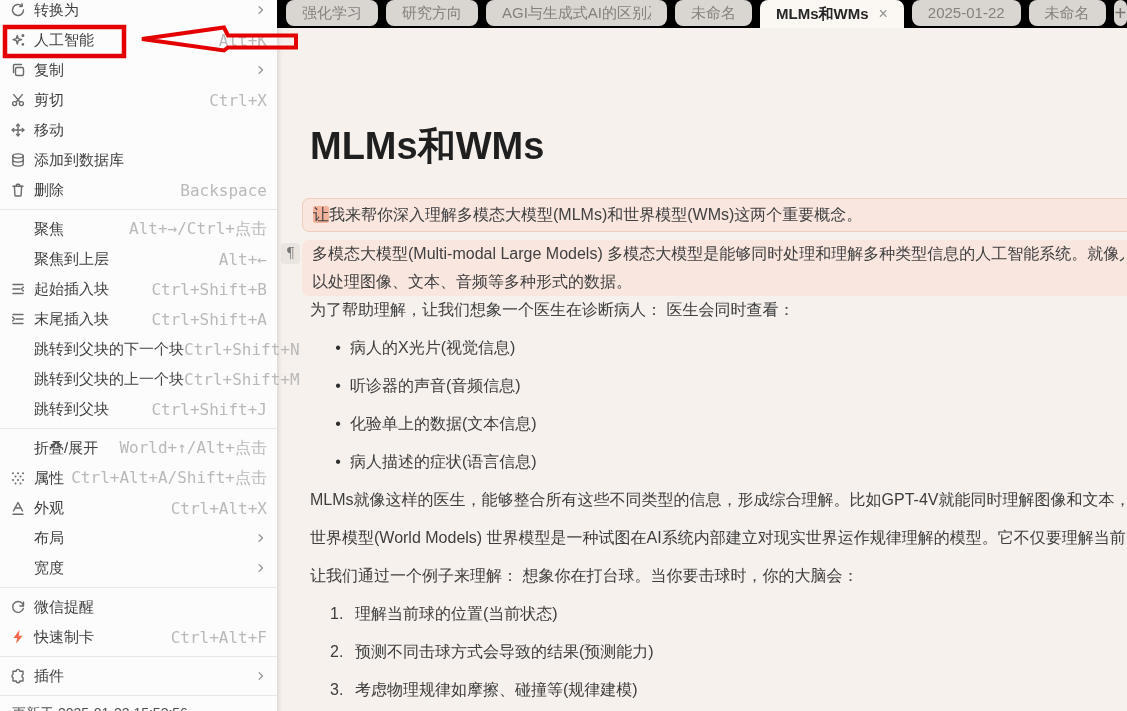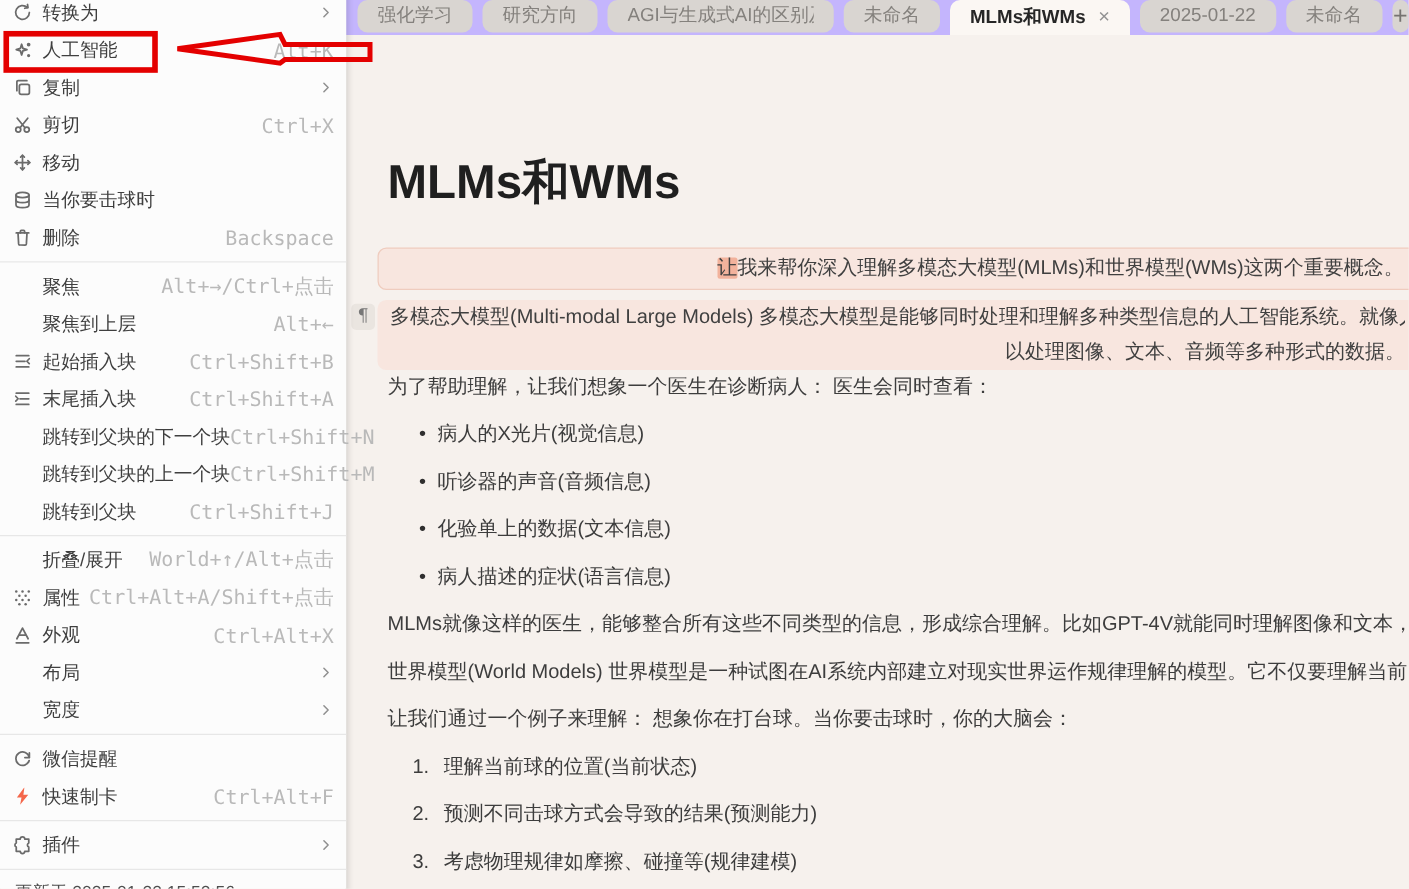--- a/index.html
+++ b/index.html
@@ -7,21 +7,21 @@
   body {
     font-family:"Liberation Sans","DejaVu Sans",sans-serif;
     background:#f6f1ed;
     position:relative;
     color:#3b3b3b;
   }
 
   
   .tabbar {
     position:absolute; left:0; top:0; right:0; height:28px;
-    background:#c4b5fd;
+    background:#000000;
     display:flex; align-items:flex-start; gap:8px;
     padding-left:286px;
   }
   .tab {
     height:26px; line-height:26px;
     background:#d9d5d1; color:#84817d;
     border-radius:8px; padding:0 16px;
     font-size:15px; white-space:nowrap;
     display:flex; align-items:center; gap:10px;
     cursor:default; flex:0 0 auto;
@@ -51,21 +51,21 @@
   .ai-block {
     background:#f8e6df;
     border-radius:7px;
     margin-left:-8px; width:832px;
     padding:4px 10px;
     position:relative;
     overflow:hidden;
   }
   .ai-block.first { margin-top:26px; border:1px solid #efccbe; }
   .ai-block.second { margin-top:8px; padding:0 10px; }
-  .ai-line { white-space:nowrap; overflow:hidden; line-height:24px; font-size:16px; color:#404040;text-align:right; }
+  .ai-line { white-space:nowrap; overflow:hidden; line-height:24px; font-size:16px; color:#404040; }
   .ai-block.second .ai-line { line-height:28px; }
   .sel-char { background:#f2b29c; border-radius:2px; }
   .gutter-mark {
     position:absolute; left:-21px; top:3px; width:19px; height:21px;
     background:#eae5e0; border-radius:4px;
     color:#777; font-size:14px; line-height:21px; text-align:center;
     font-family:"DejaVu Serif",serif;
   }
   .ai-block.second { overflow:visible; }
   .ai-clip { overflow:hidden; }
@@ -250,21 +250,21 @@
         <span class="mi-label">移动</span>
       </div>
       <div class="menu-item">
         <span class="mi-icon">
           <svg viewBox="0 0 16 16" fill="none" stroke="#6b6b6b" stroke-width="1.4" stroke-linecap="round" stroke-linejoin="round">
             <ellipse cx="8" cy="4" rx="5.2" ry="2.1"></ellipse>
             <path d="M2.8 4v8c0 1.2 2.3 2.1 5.2 2.1s5.2-.9 5.2-2.1V4"></path>
             <path d="M2.8 8c0 1.2 2.3 2.1 5.2 2.1S13.2 9.2 13.2 8"></path>
           </svg>
         </span>
-        <span class="mi-label">当你要击球时</span>
+        <span class="mi-label">添加到数据库</span>
       </div>
       <div class="menu-item">
         <span class="mi-icon">
           <svg viewBox="0 0 16 16" fill="none" stroke="#6b6b6b" stroke-width="1.4" stroke-linecap="round" stroke-linejoin="round">
             <path d="M3 4.3h10"></path>
             <path d="M6.3 4.3V3.1a.8.8 0 0 1 .8-.8h1.8a.8.8 0 0 1 .8.8v1.2"></path>
             <path d="M4.4 4.3l.5 8.8a1 1 0 0 0 1 .9h4.2a1 1 0 0 0 1-.9l.5-8.8"></path>
           </svg>
         </span>
         <span class="mi-label">删除</span>

